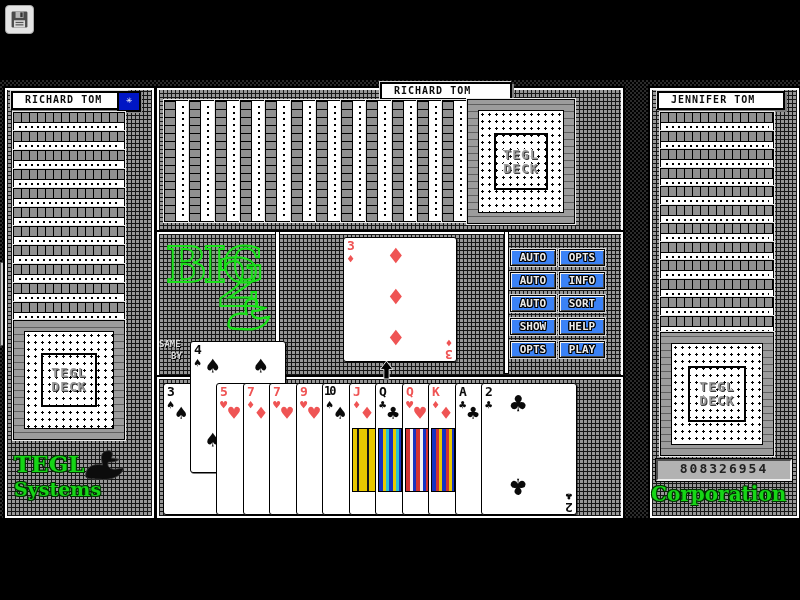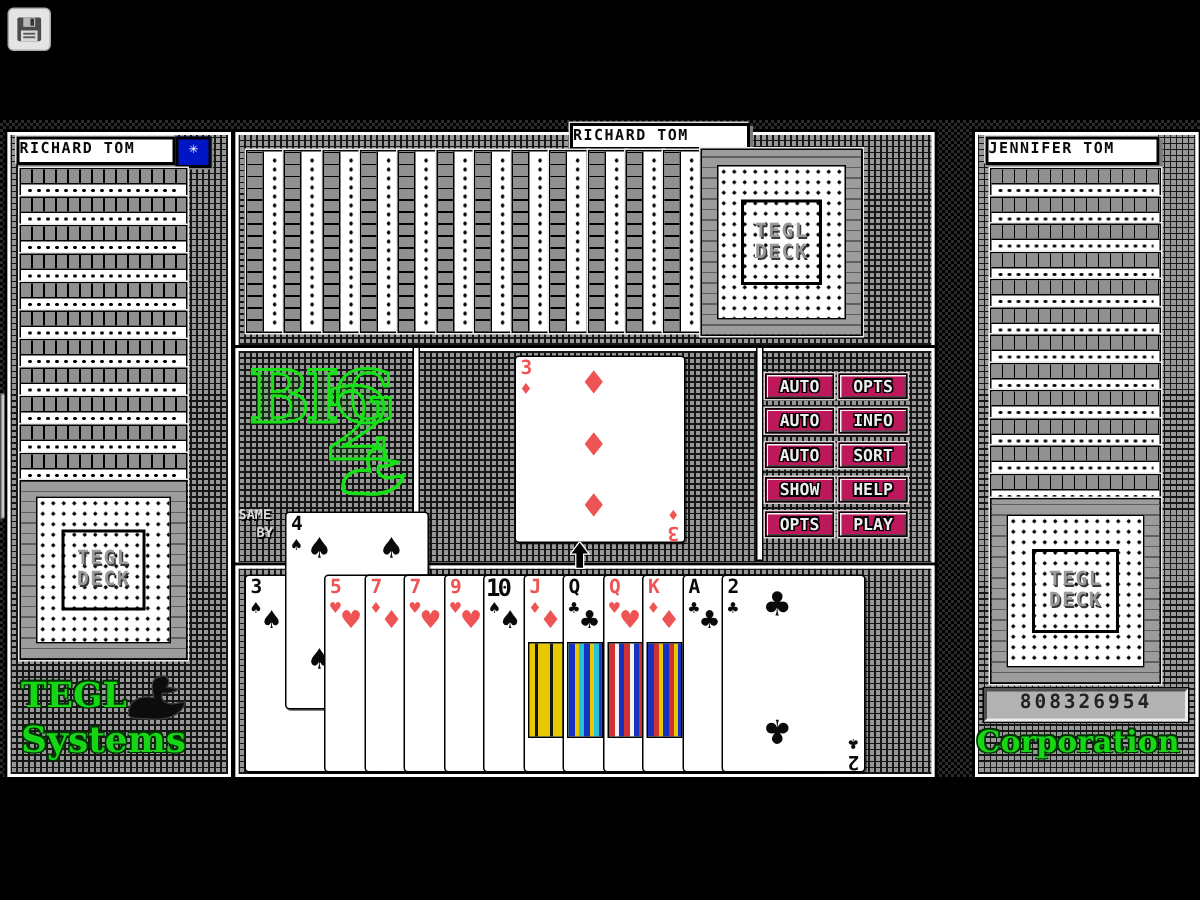--- a/index.html
+++ b/index.html
@@ -15,21 +15,21 @@
   
   .panel{position:absolute;border:2px solid #fff;box-shadow:0 0 0 2px #000;
     background-color:#979797;
     background-image:
       repeating-linear-gradient(0deg,#161616 0 1px,transparent 1px 4px),
       repeating-linear-gradient(90deg,#161616 0 1px,transparent 1px 4px);}
 
   .name-bar{position:absolute;background:#fff;border:2px solid #000;
     box-shadow:2px 2px 0 #7a7a7a,-1px -1px 0 #d8d8d8;
     font-size:10px;font-weight:bold;color:#0a0a0a;letter-spacing:1px;
-    padding:1px 0 0 0;white-space:nowrap;}
+    padding:1px 0 0 12px;white-space:nowrap;}
 
   #star-btn{left:117px;top:91px;width:20px;height:17px;background:#0016c4;
     border:2px solid #000;box-shadow:1px 1px 0 #888;color:#fff;font-size:10px;
     text-align:center;line-height:14px;cursor:pointer;}
 
   
   .h-sliver{position:absolute;height:18px;background:#fff;border:1px solid #000;
     box-shadow:0 0 0 1px #e8e8e8;}
   .h-sliver::before{content:"";position:absolute;left:0;top:0;right:0;height:9px;
     background:repeating-linear-gradient(90deg,#909090 0 7px,#000 7px 8px);
@@ -55,32 +55,32 @@
     background-image:radial-gradient(circle,#000 1.2px,transparent 1.4px);
     background-size:7px 7px;}
   .cb-label{position:absolute;inset:22% 18%;border:2px solid #000;
     display:flex;flex-direction:column;align-items:center;justify-content:center;
     font-weight:bold;font-size:13px;line-height:14px;color:#9a9a9a;
     text-shadow:1px 1px 0 #3a3a3a,-1px -1px 0 #fff;letter-spacing:1px;}
 
   
   #menu-grid{left:510px;top:249px;display:grid;grid-template-columns:46px 46px;
     column-gap:3px;row-gap:6px;}
-  .menu-btn{width:46px;height:17px;background:#be185d;border:1px solid #000;
+  .menu-btn{width:46px;height:17px;background:#3b82f6;border:1px solid #000;
     box-shadow:inset 1px 1px 0 #f2f2f2,inset -1px -1px 0 #4a4a4a,0 0 0 1px #d4d4d4;
     color:#ededed;font-family:"DejaVu Sans Mono",monospace;font-weight:bold;font-size:11px;
     text-align:center;line-height:15px;padding:0;cursor:pointer;
     text-shadow:-1px 0 #000,1px 0 #000,0 -1px #000,0 1px #000,
                 -1px -1px #000,1px 1px #000,-1px 1px #000,1px -1px #000;}
 
   
   .card{position:absolute;width:94px;height:130px;background:#fff;border:1px solid #000;
     border-radius:3px;box-shadow:1px 1px 0 rgba(0,0,0,.5);}
   .rank{position:absolute;left:3px;top:1px;font-weight:bold;font-size:13px;line-height:13px;}
-  .rank.ten{letter-spacing:-2px;left:1px;font-size:16px;}
+  .rank.ten{letter-spacing:-2px;left:1px;font-size:12px;}
   .pip-s{position:absolute;left:3px;top:15px;font-size:12px;line-height:12px;}
   .pip{position:absolute;font-size:24px;line-height:24px;}
   .pip.flip{transform:rotate(180deg);}
   .corner-rot{position:absolute;right:3px;bottom:1px;transform:rotate(180deg);
     display:flex;flex-direction:column;align-items:center;
     font-weight:bold;font-size:13px;line-height:12px;}
   .face-art{position:absolute;left:2px;top:44px;width:22px;height:62px;border:1px solid #000;}
 
   
   .green-txt{position:absolute;font-family:"DejaVu Serif",serif;font-weight:bold;color:#16d616;
@@ -168,21 +168,21 @@
     <button class="menu-btn">OPTS</button>
     <button class="menu-btn">PLAY</button>
   </div>
 
 <div id="counter" class="abs">808326954</div>
 
 <div class="green-txt" style="left:14px;top:450px;font-size:23px;">TEGL</div>
 <svg class="abs" style="left:70px;top:448px;" width="68" height="34" viewBox="0 0 32 24">
   <path d="M3 20 C3 12 10 11 15 12 C14 8 13 3 18 2 C22 1 23 5 21 7 L27 8 C24 10 21 10 19 10 C18 13 20 15 24 15 L30 14 C28 21 20 23 12 22 C7 22 4 22 3 20 Z" fill="#0c0c0c" stroke="#3c3c3c" stroke-width="0.6"></path>
 </svg>
-<div class="green-txt" style="left:14px;top:478px;font-size:24px;">Systems</div>
+<div class="green-txt" style="left:14px;top:478px;font-size:19px;">Systems</div>
 
 <div class="green-txt" style="left:651px;top:482px;font-size:20px;">Corporation</div>
 
 <svg class="abs" style="left:380px;top:361px;z-index:60;" width="14" height="19" viewBox="0 0 13 18">
   <path d="M6 0 L12 8 L8.5 8 L8.5 17 L3.5 17 L3.5 8 L0 8 Z" fill="#000" stroke="#fff" stroke-width="0.8"></path>
 </svg>
 
 <div class="h-sliver abs" style="left: 13px; top: 112px; width: 110px;"></div>
 <div class="h-sliver abs" style="left: 13px; top: 131px; width: 110px;"></div>
 <div class="h-sliver abs" style="left: 13px; top: 150px; width: 110px;"></div>

